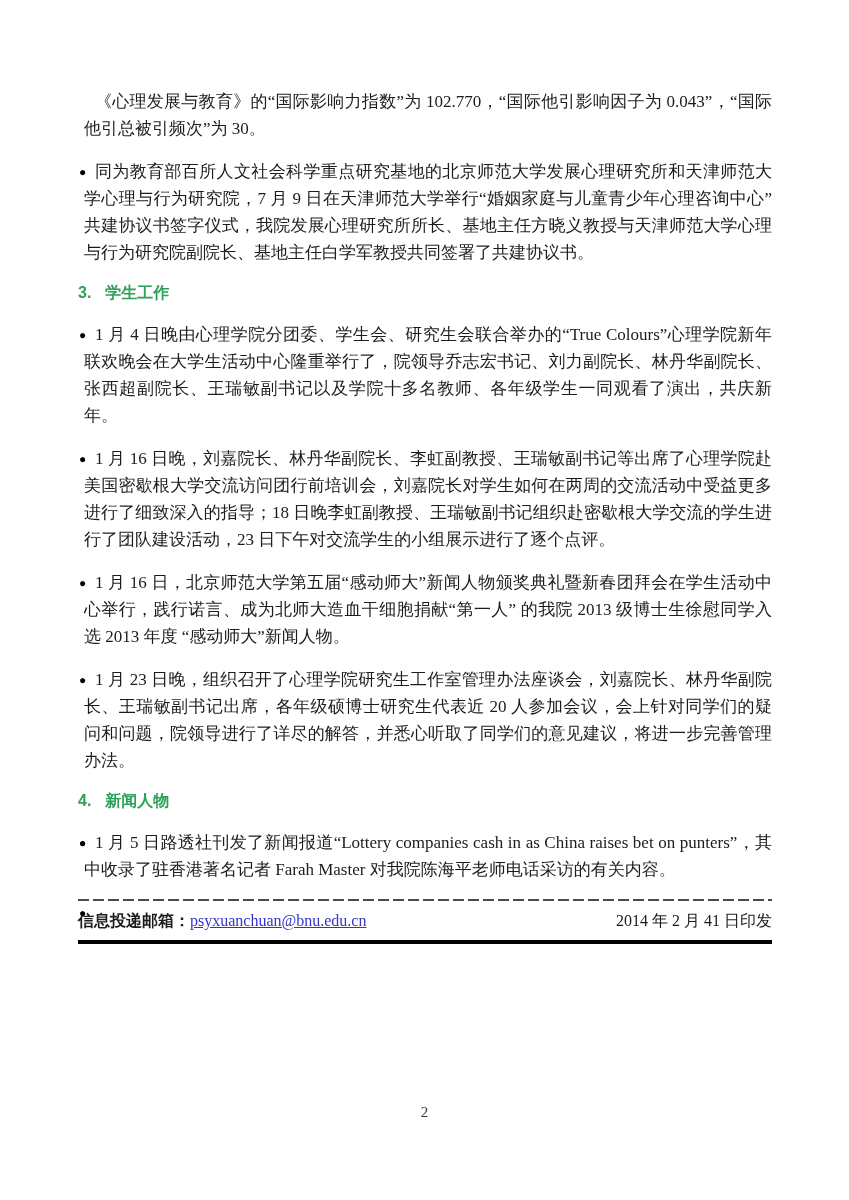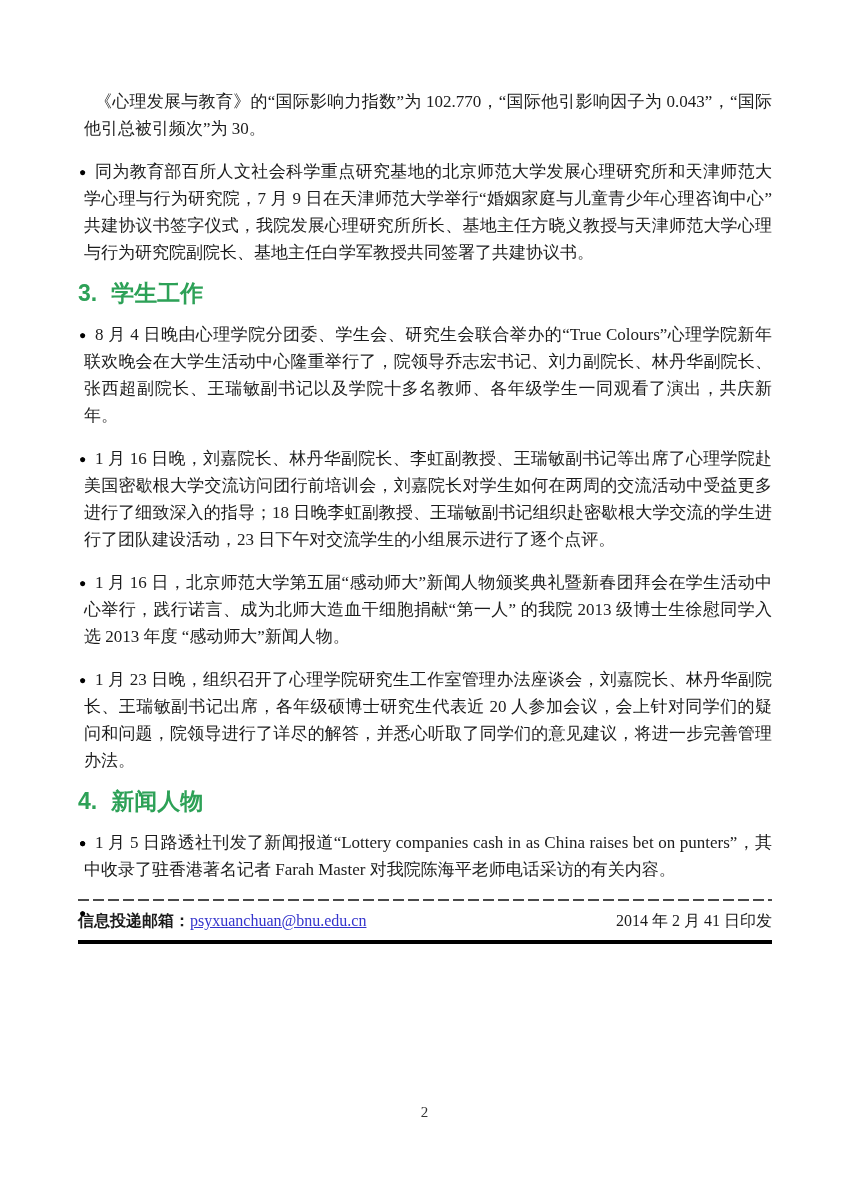--- a/index.html
+++ b/index.html
@@ -40,21 +40,21 @@
     left: 1px;
     top: 1px;
     text-indent: 0;
     font-size: 12px;
     line-height: 27px;
     color: #000;
   }
   h2.sec-h {
     font-family: "Liberation Sans", "DejaVu Sans", sans-serif;
     font-weight: bold;
-    font-size: 23px;
+    font-size: 16px;
     color: var(--heading-green);
     margin: 15px 0 13px 0;
     line-height: 24px;
   }
   h2.sec-h .num { margin-right: 14px; }
   h2.sec-h.tight .num { margin-right: 5px; }
   .footer-block { margin-top: 16px; }
   .footer-divider {
     height: 2px;
     background: repeating-linear-gradient(90deg, #4a4a4a 0 11px, transparent 11px 15px);
@@ -98,21 +98,21 @@
 
   <p class="text hang">
     <span class="bullet">●</span><span>同为教育部百所人文社会科学重点研究基地的北京师范大学发展心理研究所和天津师范大学心理与行为研究院，7 月 9 日在天津师范大学举行“婚姻家庭与儿童青少年心理咨询中心”共建协议书签字仪式，我院发展心理研究所所长、基地主任方晓义教授与天津师范大学心理与行为研究院副院长、基地主任白学军教授共同签署了共建协议书。</span>
   </p>
 
   <h2 class="sec-h">
     <span class="num">3.</span><span>学生工作</span>
   </h2>
 
   <p class="text hang">
-    <span class="bullet">●</span><span>8 月 4 日晚由心理学院分团委、学生会、研究生会联合举办的“True Colours”心理学院新年联欢晚会在大学生活动中心隆重举行了，院领导乔志宏书记、刘力副院长、林丹华副院长、张西超副院长、王瑞敏副书记以及学院十多名教师、各年级学生一同观看了演出，共庆新年。</span>
+    <span class="bullet">●</span><span>1 月 4 日晚由心理学院分团委、学生会、研究生会联合举办的“True Colours”心理学院新年联欢晚会在大学生活动中心隆重举行了，院领导乔志宏书记、刘力副院长、林丹华副院长、张西超副院长、王瑞敏副书记以及学院十多名教师、各年级学生一同观看了演出，共庆新年。</span>
   </p>
   <p class="text hang">
     <span class="bullet">●</span><span>1 月 16 日晚，刘嘉院长、林丹华副院长、李虹副教授、王瑞敏副书记等出席了心理学院赴美国密歇根大学交流访问团行前培训会，刘嘉院长对学生如何在两周的交流活动中受益更多进行了细致深入的指导；18 日晚李虹副教授、王瑞敏副书记组织赴密歇根大学交流的学生进行了团队建设活动，23 日下午对交流学生的小组展示进行了逐个点评。</span>
   </p>
   <p class="text hang">
     <span class="bullet">●</span><span>1 月 16 日，北京师范大学第五届“感动师大”新闻人物颁奖典礼暨新春团拜会在学生活动中心举行，践行诺言、成为北师大造血干细胞捐献“第一人”  的我院 2013 级博士生徐慰同学入选 2013 年度 “感动师大”新闻人物。</span>
   </p>
   <p class="text hang">
     <span class="bullet">●</span><span>1 月 23 日晚，组织召开了心理学院研究生工作室管理办法座谈会，刘嘉院长、林丹华副院长、王瑞敏副书记出席，各年级硕博士研究生代表近 20 人参加会议，会上针对同学们的疑问和问题，院领导进行了详尽的解答，并悉心听取了同学们的意见建议，将进一步完善管理办法。</span>
   </p>

